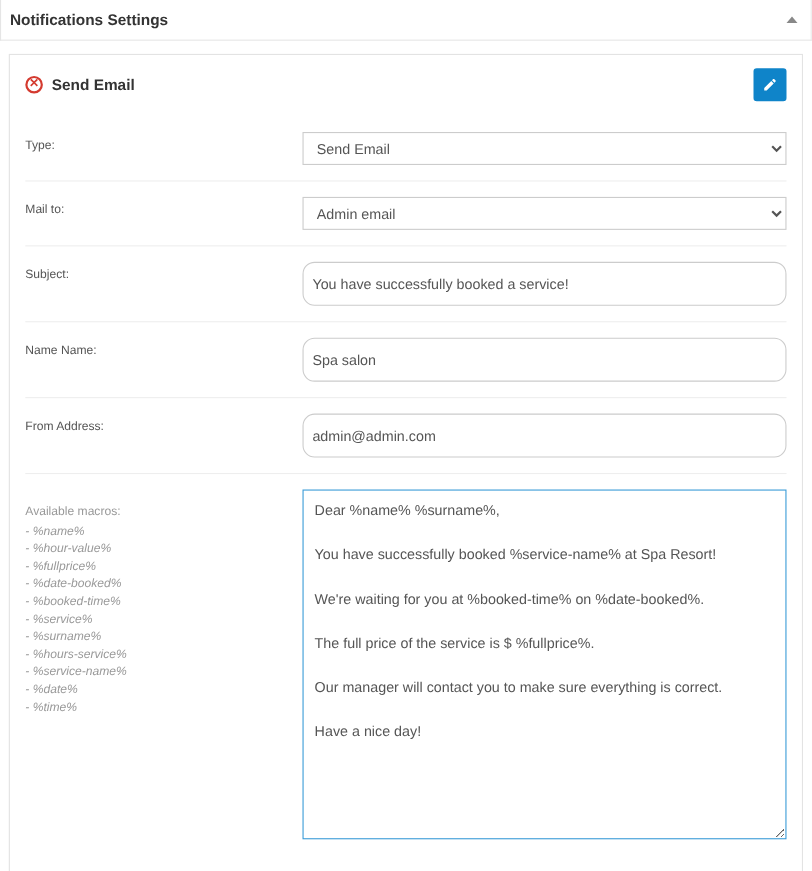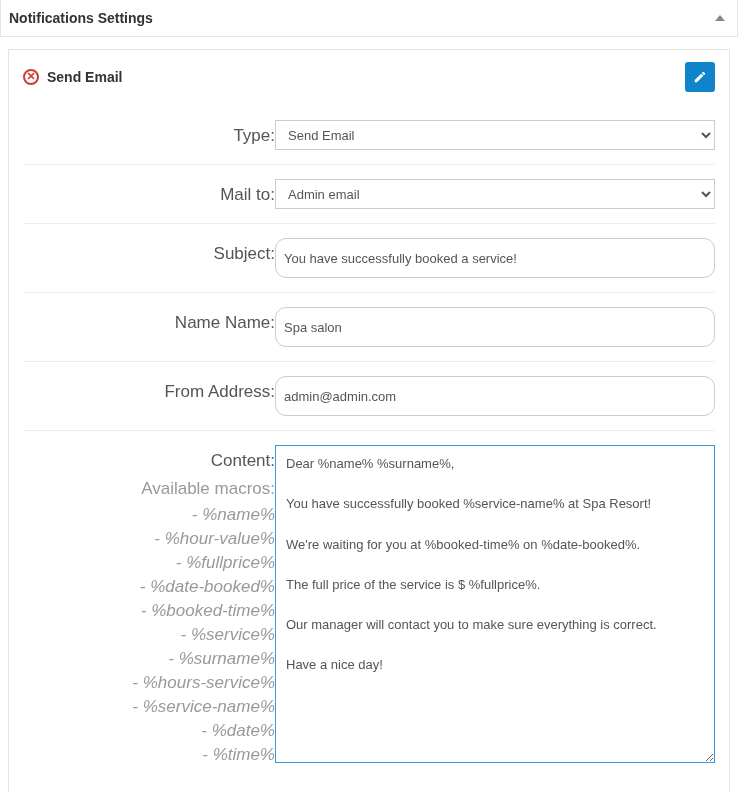--- a/index.html
+++ b/index.html
@@ -62,22 +62,21 @@
     display: flex;
     align-items: flex-start;
     padding: 14px 0;
     border-bottom: 1px solid #eee;
   }
   .row.noborder { border-bottom: none; }
   .row .label-col {
     width: 252px;
     padding-top: 6px;
     color: #555;
-    font-size: 17px;
-    text-align: right;
+    font-size: 11px;
   }
   .row .field-col { flex: 1; }
   select, input[type=text], textarea {
     width: 100%;
     font-family: inherit;
     font-size: 13px;
     padding: 6px 8px;
     border: 1px solid #ccc;
     background: #fff;
     color: #555;
@@ -175,21 +174,20 @@
 
     <div class="row">
       <div class="label-col">From Address:</div>
       <div class="field-col">
         <input type="text" value="admin@admin.com" style="">
       </div>
     </div>
 
     <div class="row noborder">
       <div class="label-col">
-        <div>Content:</div>
         <div class="macros-title">Available macros:</div>
         <ul class="macros-list" id="macros-list">
             <li>%name%</li>
             <li>%hour-value%</li>
             <li>%fullprice%</li>
             <li>%date-booked%</li>
             <li>%booked-time%</li>
             <li>%service%</li>
             <li>%surname%</li>
             <li>%hours-service%</li>

